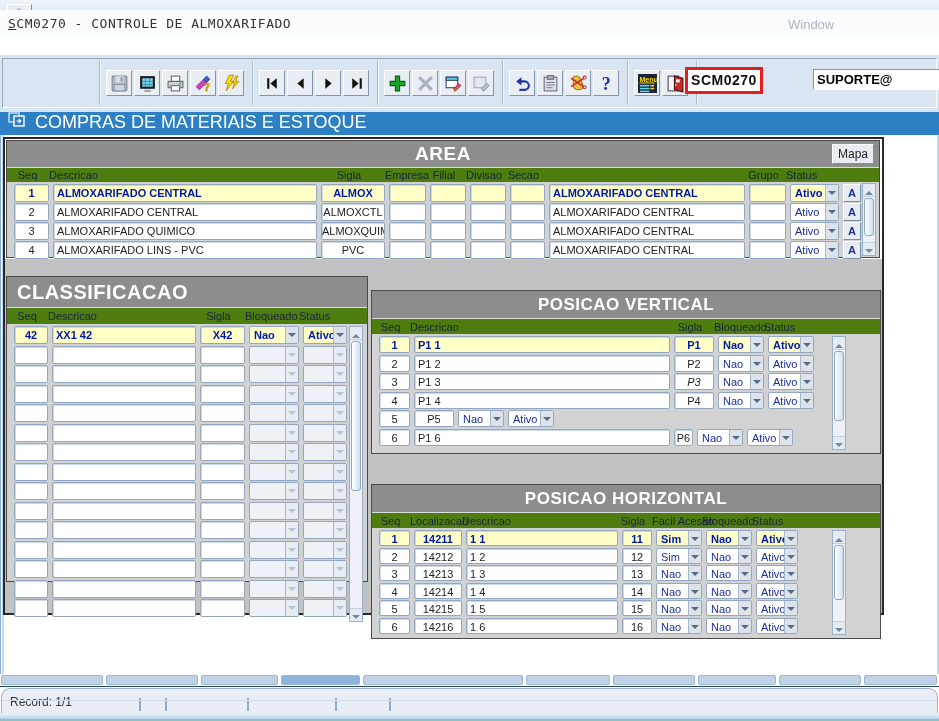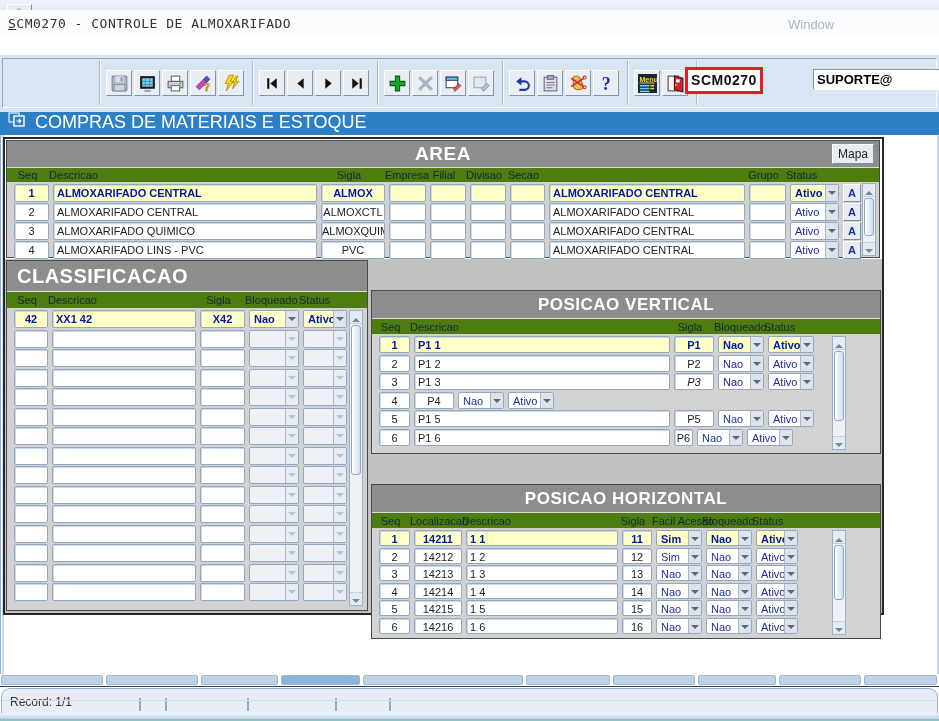--- a/index.html
+++ b/index.html
@@ -50,21 +50,21 @@
   #main::before { content:""; position:absolute; left:0; top:0; width:5px; height:100%;
      background:linear-gradient(90deg,#89aed4 0 1px,#fff 1px 2px,#c4d8ec 2px 4px,#fff 4px 5px); }
   #main::after { content:""; position:absolute; right:0; top:0; width:3px; height:100%;
      background:linear-gradient(90deg,#fff 0 1px,#c4d8ec 1px 3px); }
   #frame { position:absolute; left:3px; top:2px; width:881px; height:478px;
            border:2px solid #282828; background:#fff; }
   #grayBack { position:absolute; left:0; top:120px; width:877px; height:354px; background:#c2c2c2; }
 
   .panel { position:absolute; border:1px solid #4a4a4a; background:#d2d2d2; }
   #areaPanel  { left:1px;   top:1px;   width:874px; height:118px; }
-  #classPanel { left:1px;   top:121px; width:362px; height:351px; }
+  #classPanel { left:1px;   top:137px; width:362px; height:306px; }
   #pvPanel    { left:366px; top:151px; width:510px; height:164px; }
   #phPanel    { left:366px; top:317px; width:510px; height:155px;margin-top:28px; }
 
   .band { background:#8d8d8d; color:#fff; font-weight:bold; position:relative;
           display:flex; align-items:center; justify-content:center; letter-spacing:.5px; }
   #areaPanel .band  { height:26px; font-size:19px; }
   #classPanel .band { height:30px; font-size:20px; justify-content:flex-start; padding-left:10px; }
   #pvPanel .band, #phPanel .band { height:27px; font-size:17px; }
 
   .colhdr { display:flex; background:#4d7c0f; border-top:1px solid #dcdcdc; align-items:center;
@@ -701,33 +701,33 @@
                 <span class="v">Nao</span>
                 <span class="b"></span>
               </div>
               <div class="dd" style="width: 46px;">
                 <span class="v">Ativo</span>
                 <span class="b"></span>
               </div>
             </div>
             <div class="row">
               <div class="fld ctr" style="width: 31px;">4</div>
+              <div class="fld" style="width: 256px;">P1 4</div>
               <div class="fld ctr" style="width: 40px;">P4</div>
               <div class="dd" style="width: 46px;">
                 <span class="v">Nao</span>
                 <span class="b"></span>
               </div>
               <div class="dd" style="width: 46px;">
                 <span class="v">Ativo</span>
                 <span class="b"></span>
               </div>
             </div>
             <div class="row">
               <div class="fld ctr" style="width: 31px;">5</div>
-              <div class="fld" style="width: 256px;">P1 5</div>
               <div class="fld ctr" style="width: 40px;">P5</div>
               <div class="dd" style="width: 46px;">
                 <span class="v">Nao</span>
                 <span class="b"></span>
               </div>
               <div class="dd" style="width: 46px;">
                 <span class="v">Ativo</span>
                 <span class="b"></span>
               </div>
             </div>

